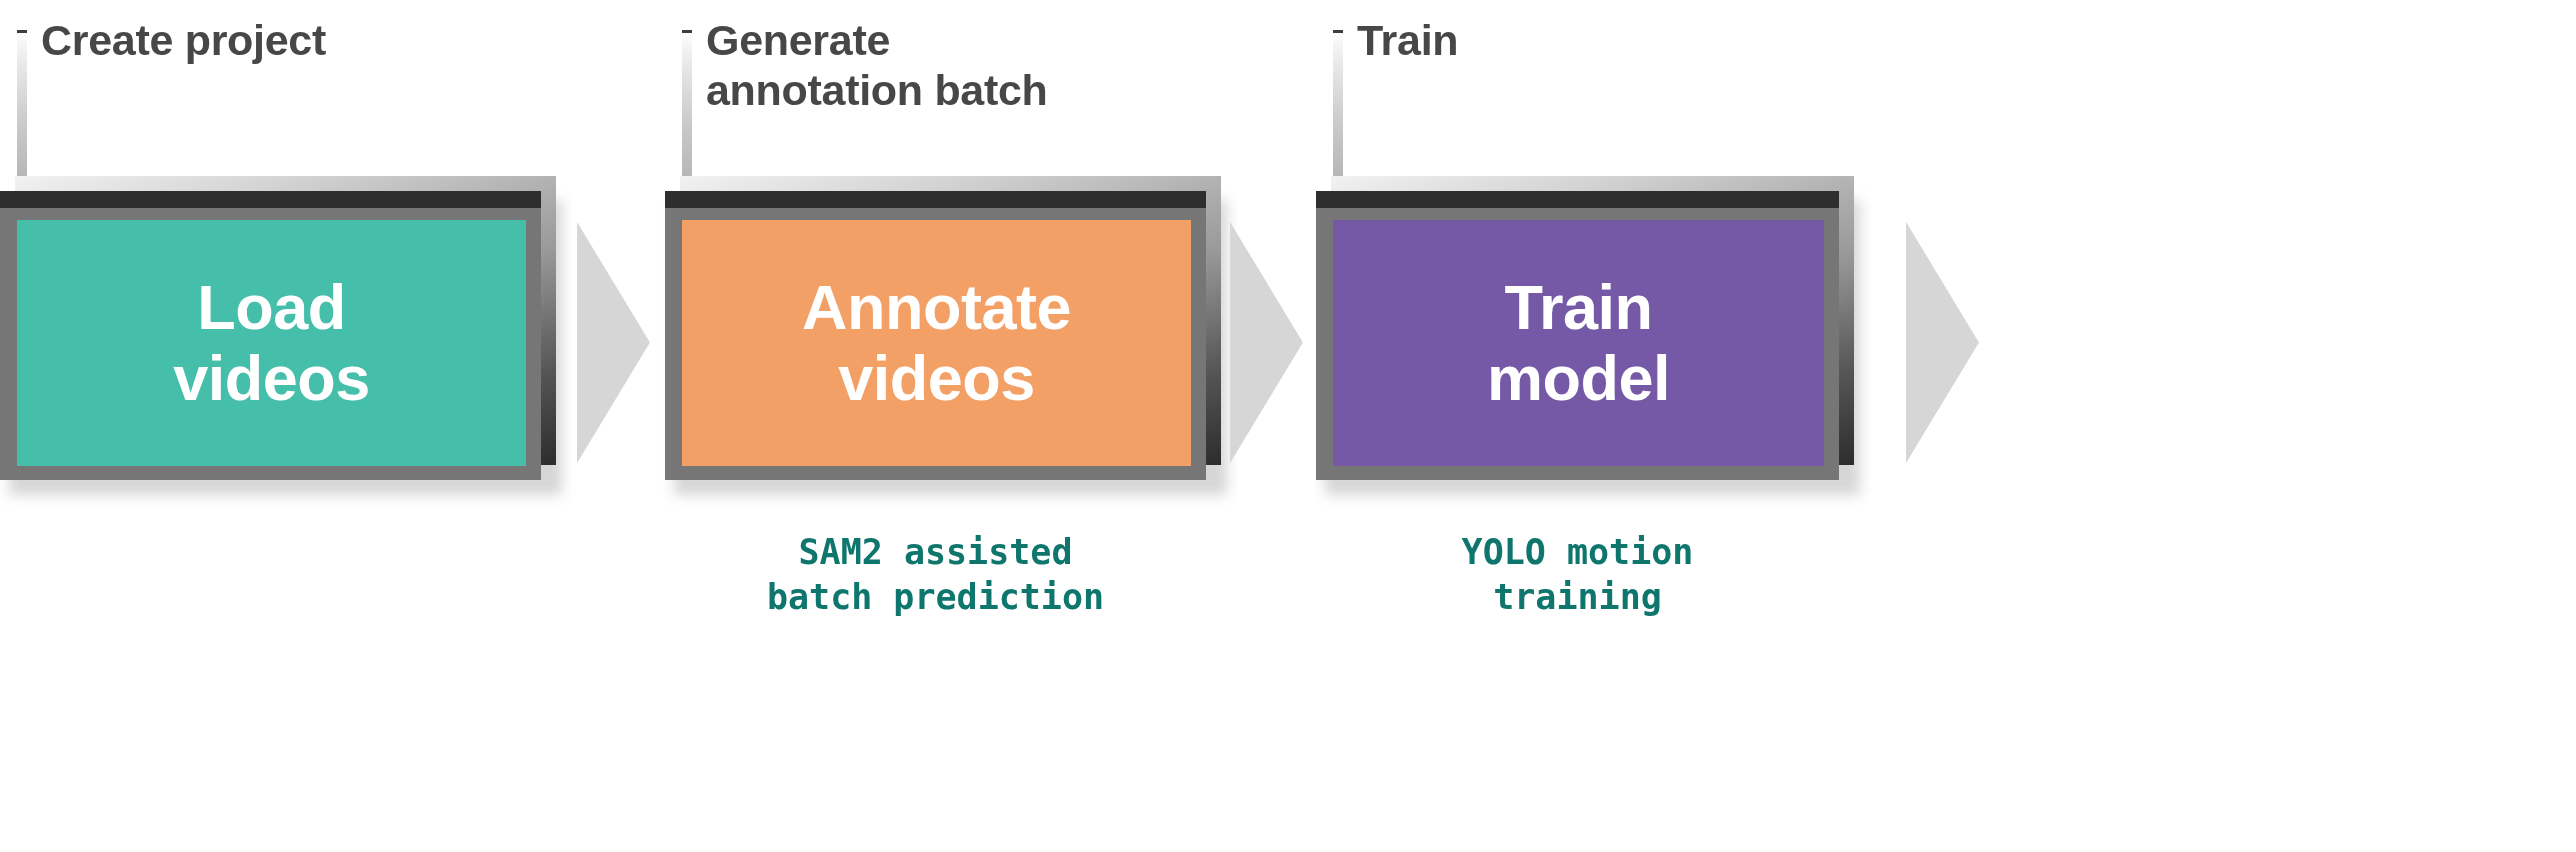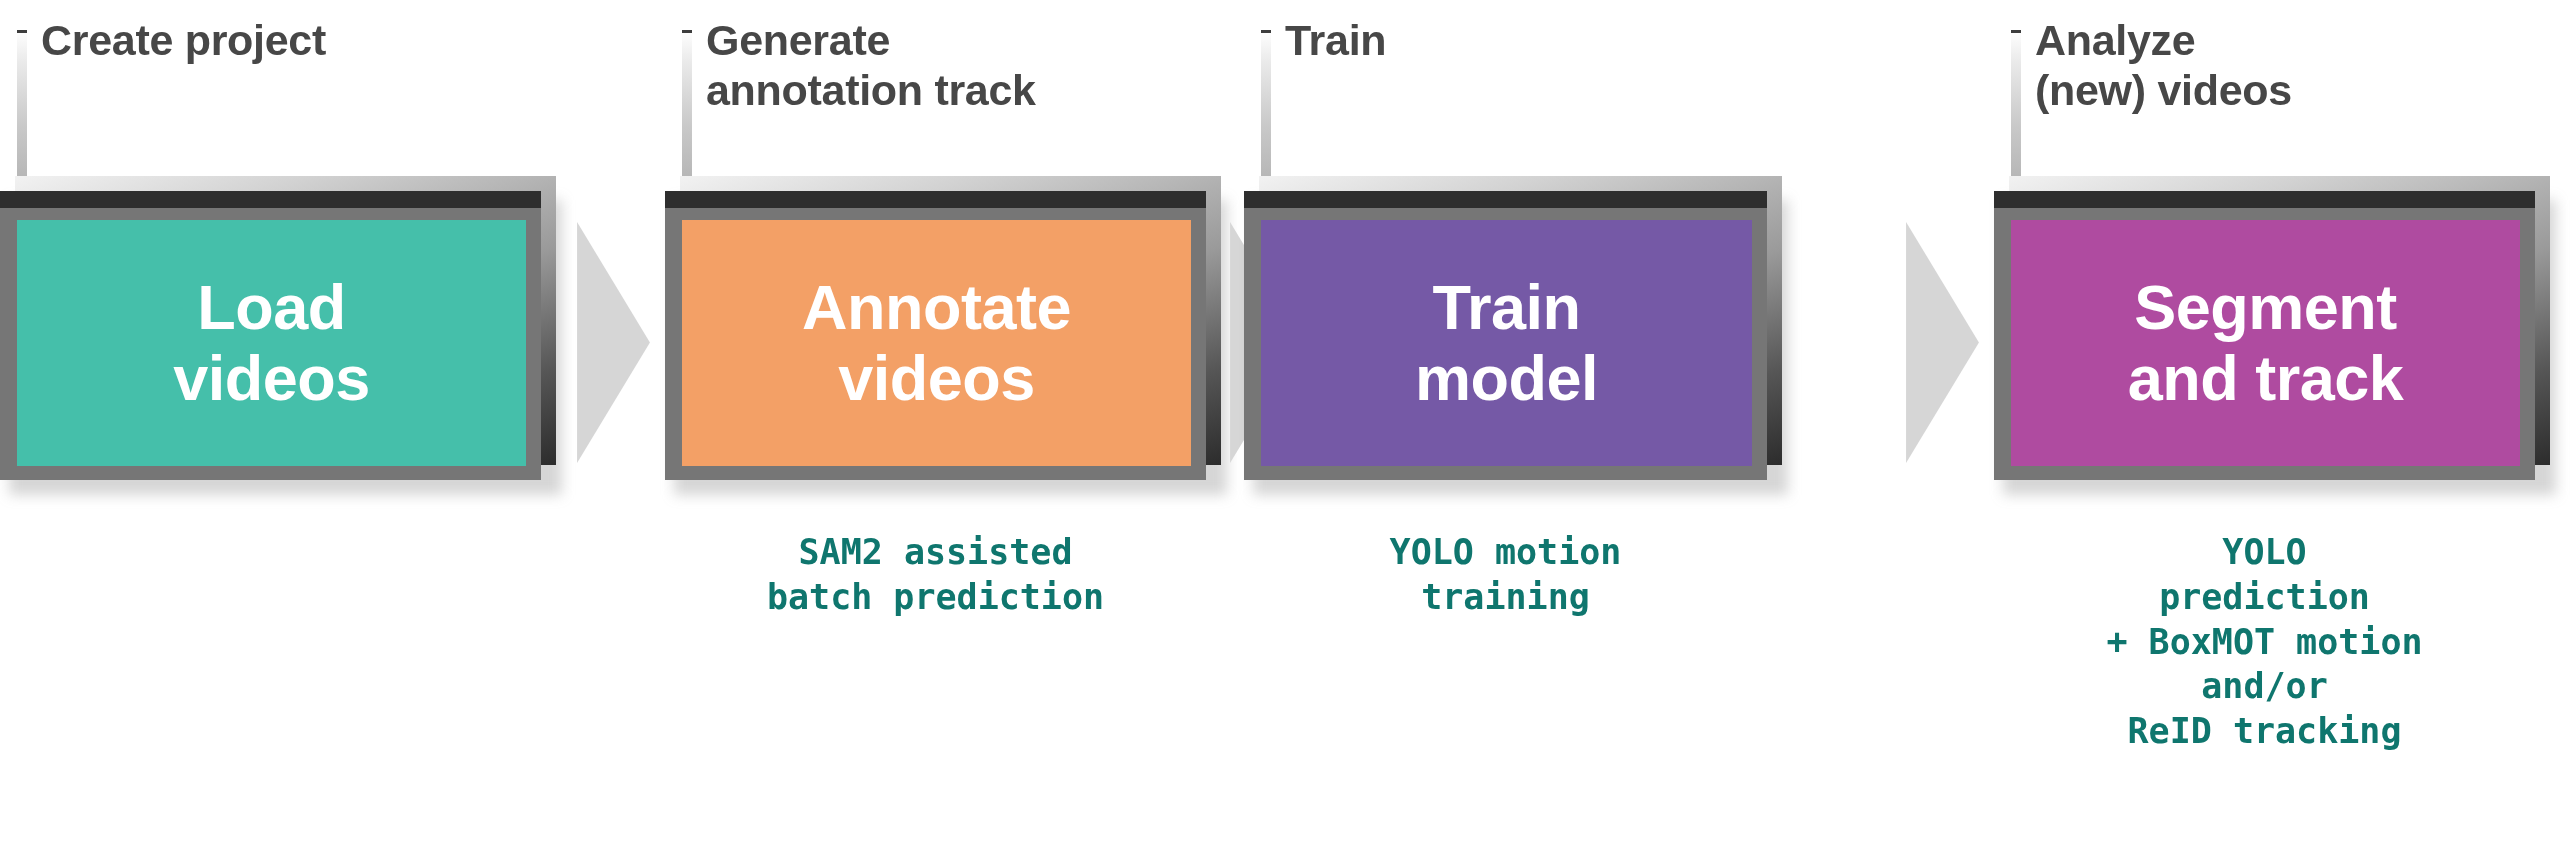--- a/index.html
+++ b/index.html
@@ -162,21 +162,21 @@
     <svg width="73" height="241" viewBox="0 0 78 258" aria-hidden="true">
       <polygon points="0,0 78,129 0,258" fill="#D6D6D6"></polygon>
     </svg>
   </div>
 
   <div class="stage" style="left:665px; width:579px;">
 
     <div class="callout">
       <div class="connector"></div>
       <div class="callout-text">Generate
-annotation track</div>
+annotation batch</div>
     </div>
 
     <div class="box3d" style="left:0px; width:541px; height:289px;">
       <div class="box-shadow"></div>
       <div class="box-depth"></div>
       <div class="box-frame">
         <div class="box-fill" style="background:#F3A066;">
           <span class="box-label">Annotate
 videos</span>
         </div>
@@ -186,21 +186,21 @@
     <div class="caption" style="width:541px;">SAM2 assisted
 batch prediction</div>
   </div>
 
   <div class="arrow" style="left:1230px;">
     <svg width="73" height="241" viewBox="0 0 78 258" aria-hidden="true">
       <polygon points="0,0 78,129 0,258" fill="#D6D6D6"></polygon>
     </svg>
   </div>
 
-  <div class="stage" style="left:1244px; width:541px;">
+  <div class="stage" style="left:1316px; width:541px;">
 
     <div class="callout">
       <div class="connector"></div>
       <div class="callout-text">Train</div>
     </div>
 
     <div class="box3d" style="left:0px; width:523px; height:289px;">
       <div class="box-shadow"></div>
       <div class="box-depth"></div>
       <div class="box-frame">
@@ -214,40 +214,15 @@
     <div class="caption" style="width:523px;">YOLO motion
 training</div>
   </div>
 
   <div class="arrow" style="left:1906px;">
     <svg width="73" height="241" viewBox="0 0 78 258" aria-hidden="true">
       <polygon points="0,0 78,129 0,258" fill="#D6D6D6"></polygon>
     </svg>
   </div>
 
-  <div class="stage" style="left:1994px; width:560px;">
-
-    <div class="callout">
-      <div class="connector"></div>
-      <div class="callout-text">Analyze
-(new) videos</div>
-    </div>
-
-    <div class="box3d" style="left:0px; width:541px; height:289px;">
-      <div class="box-shadow"></div>
-      <div class="box-depth"></div>
-      <div class="box-frame">
-        <div class="box-fill" style="background:#AF4BA0;">
-          <span class="box-label">Segment
-and track</span>
-        </div>
-      </div>
-    </div>
-
-    <div class="caption" style="width:541px;">YOLO
-prediction
-+ BoxMOT motion
-and/or
-ReID tracking</div>
-  </div>
 
 </div>
 
 
 </body></html>

